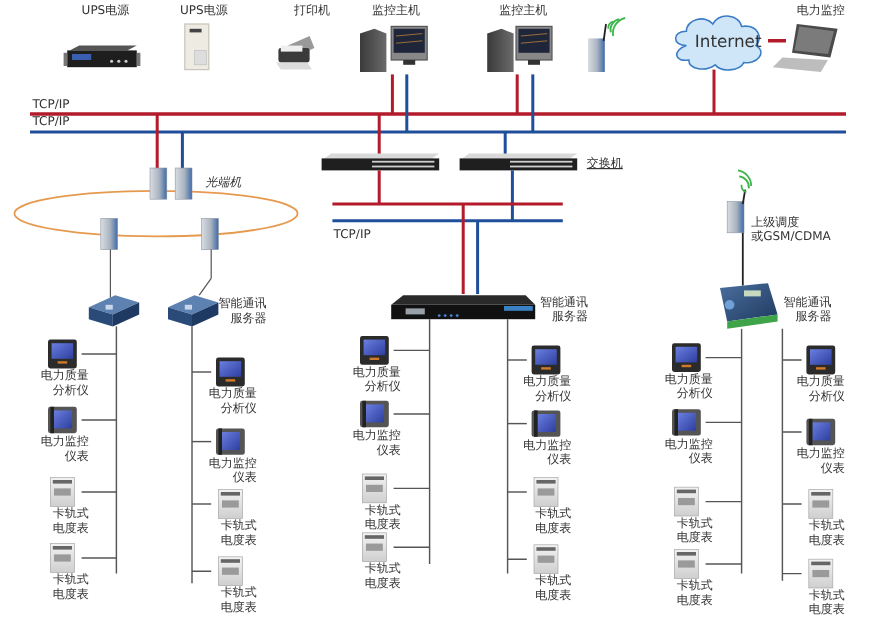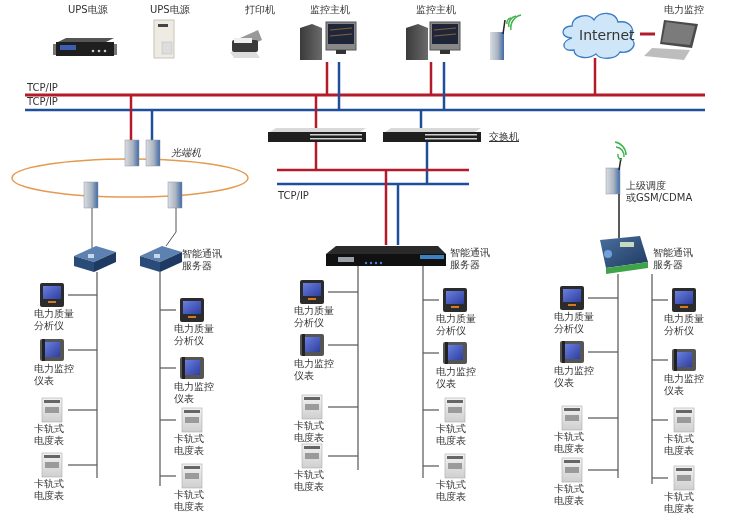--- a/index.html
+++ b/index.html
@@ -1,20 +1,20 @@
 <!DOCTYPE html>
 <html><head>
 <meta charset="utf-8">
 <style>
   html, body { margin:0; padding:0; background:#ffffff; }
   body { width:738px; height:523px; position:relative; overflow:hidden;
          font-family:"DejaVu Sans","Liberation Sans",sans-serif; color:#222; }
   #canvas { position:absolute; left:0; top:0; width:738px; height:523px; }
   .lbl { position:absolute; font-size:10px; line-height:12px; color:#333; white-space:nowrap; }
-  .lbl.ml { white-space:pre-line; text-align:left; }
+  .lbl.ml { white-space:pre-line; text-align:right; }
   .lbl.top { font-size:10px; }
   .tcp { font-size:10px; color:#333; }
 </style>
 </head>
 <body>
 
 <svg id="canvas" width="738" height="523" viewBox="0 0 738 523" xmlns="http://www.w3.org/2000/svg">
   <defs>
     <linearGradient id="gMeterBody" x1="0" y1="0" x2="0" y2="1">
       <stop offset="0" stop-color="#f2f2f2"></stop>

